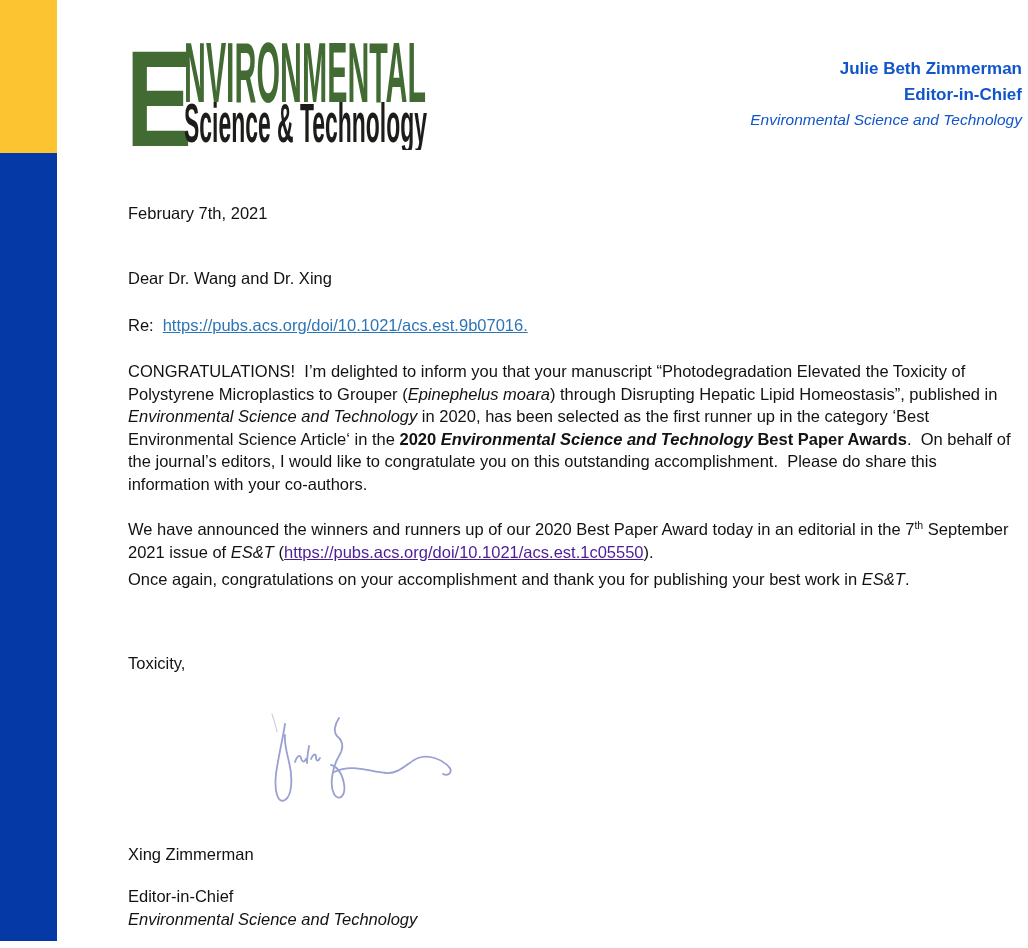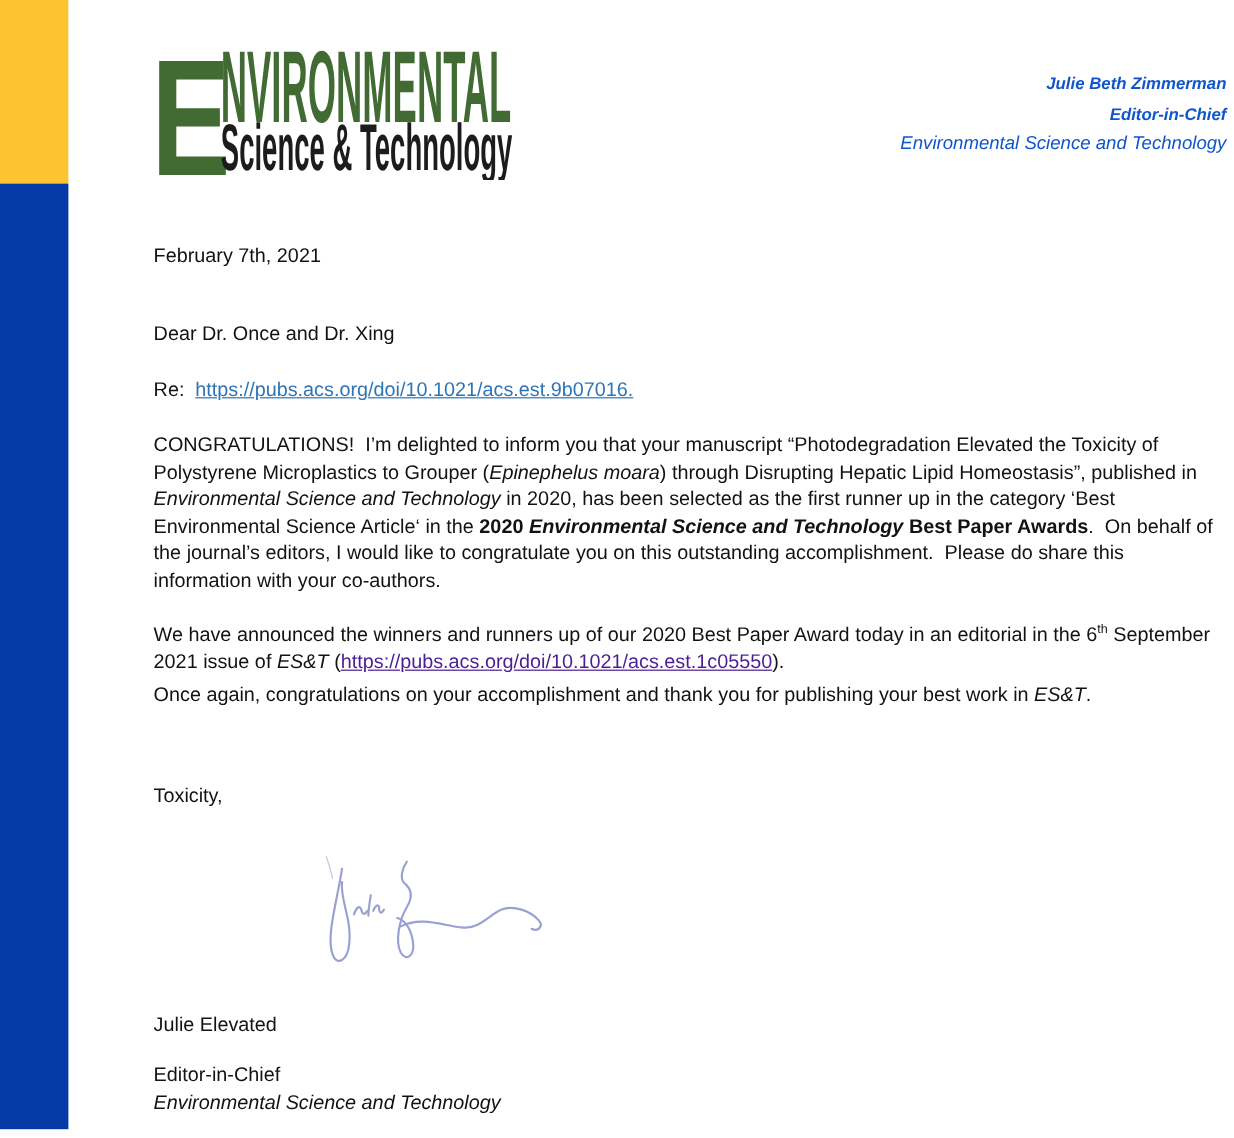--- a/index.html
+++ b/index.html
@@ -8,21 +8,21 @@
     font-family:"Liberation Sans","DejaVu Sans",sans-serif;
     color:#121212;overflow:hidden;
   }
   .bar{position:absolute;left:0;width:57px;}
   .bar-yellow{top:0;height:153px;}
   .bar-blue{top:153px;height:788px;}
   .logo{position:absolute;left:126px;top:34px;width:302px;height:116px;}
   .header-block{
     position:absolute;right:6px;top:56px;text-align:right;line-height:26px;
   }
-  .header-name,.header-title{font-size:14px;font-weight:bold;font-style:italic;}
+  .header-name,.header-title{font-size:17px;font-weight:bold;}
   .header-journal{font-size:15.5px;font-style:italic;line-height:23px;}
   .block{position:absolute;left:128px;width:886px;font-size:16.5px;line-height:22.5px;white-space:pre-wrap;}
   .t-date{top:202px;}
   .t-salutation{top:267px;}
   .t-re{top:314px;}
   .re-label{font-weight:normal;}
   .t-p1{top:360px;}
   .t-p2{top:518px;}
   .t-p3{top:568px;}
   .t-sincerely{top:652px;}
@@ -61,39 +61,39 @@
 </div>
 
 <div class="header-block">
   <div class="header-name">Julie Beth Zimmerman</div>
   <div class="header-title">Editor-in-Chief</div>
   <div class="header-journal">Environmental Science and Technology</div>
 </div>
 
 <div class="block t-date">February 7th, 2021</div>
 
-<div class="block t-salutation">Dear Dr. Once and Dr. Xing</div>
+<div class="block t-salutation">Dear Dr. Wang and Dr. Xing</div>
 
 <div class="block t-re"><span class="re-label">Re:</span><a class="re-anchor" href="#">https://pubs.acs.org/doi/10.1021/acs.est.9b07016.</a></div>
 
 <div class="block t-p1"><span>CONGRATULATIONS!  I’m delighted to inform you that your manuscript “Photodegradation Elevated the Toxicity of Polystyrene Microplastics to Grouper (</span><span class="seg-i">Epinephelus moara</span><span>) through Disrupting Hepatic Lipid Homeostasis”, published in </span><span class="seg-i">Environmental Science and Technology</span><span> in 2020, has been selected as the first runner up in the category ‘Best Environmental Science Article‘ in the </span><span class="seg-b">2020 </span><span class="seg-bi">Environmental Science and Technology</span><span class="seg-b"> Best Paper Awards</span><span>.  On behalf of the journal’s editors, I would like to congratulate you on this outstanding accomplishment.  Please do share this information with your co-authors.</span></div>
 
-<div class="block t-p2"><span>We have announced the winners and runners up of our 2020 Best Paper Award today in an editorial in the 6</span><sup>th</sup><span> September 2021 issue of </span><span class="seg-i">ES&amp;T</span><span> (</span><a class="seg-link2" href="#">https://pubs.acs.org/doi/10.1021/acs.est.1c05550</a><span>).</span></div>
+<div class="block t-p2"><span>We have announced the winners and runners up of our 2020 Best Paper Award today in an editorial in the 7</span><sup>th</sup><span> September 2021 issue of </span><span class="seg-i">ES&amp;T</span><span> (</span><a class="seg-link2" href="#">https://pubs.acs.org/doi/10.1021/acs.est.1c05550</a><span>).</span></div>
 
 <div class="block t-p3"><span>Once again, congratulations on your accomplishment and thank you for publishing your best work in </span><span class="seg-i">ES&amp;T</span><span>.</span></div>
 
 <div class="block t-sincerely">Toxicity,</div>
 
 <div class="sig">
   <svg width="220" height="118" viewBox="0 0 220 118">
     <g fill="none" class="sig-stroke" stroke-width="1.8" stroke-linecap="round">
       <path d="M22,6 C24,12 26,18 27,24" stroke-width="1.1" opacity="0.55"></path>
       <path d="M35,16 C33,30 28,50 26,66 C24,84 28,96 35,92 C42,88 43,70 39,54 C37,45 34,35 35,27"></path>
       <path d="M45,54 C47,48 50,46 51,50 C52,54 54,55 56,51 M59,38 C58,44 57,50 57,55 M61,51 C63,46 66,45 66,49 C66,53 68,54 70,50"></path>
       <path d="M89,10 C85,16 83,24 87,28 C93,33 94,40 89,48 C83,58 79,76 84,86 C89,94 96,88 94,76 C92,64 86,58 81,57"></path>
       <path d="M84,64 C102,55 120,64 136,65 C150,66 158,54 168,50 C178,46 192,51 199,59 C203,63 199,69 193,66"></path>
     </g>
   </svg>
 </div>
 
-<div class="block t-signer-name">Julie Elevated</div>
+<div class="block t-signer-name">Xing Zimmerman</div>
 <div class="block t-signer-title">Editor-in-Chief</div>
 <div class="block t-signer-journal">Environmental Science and Technology</div>
 
 </body></html>

